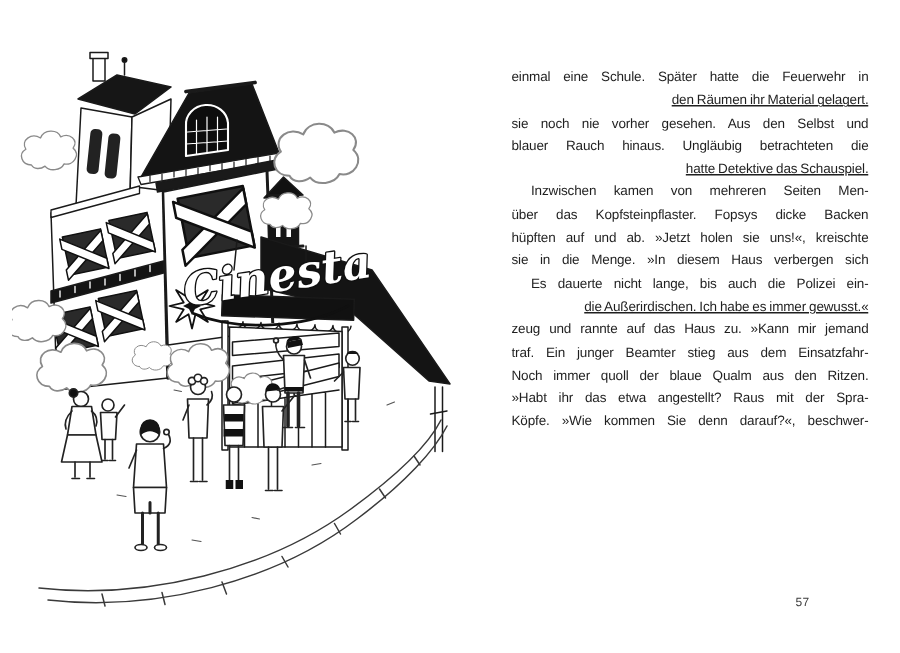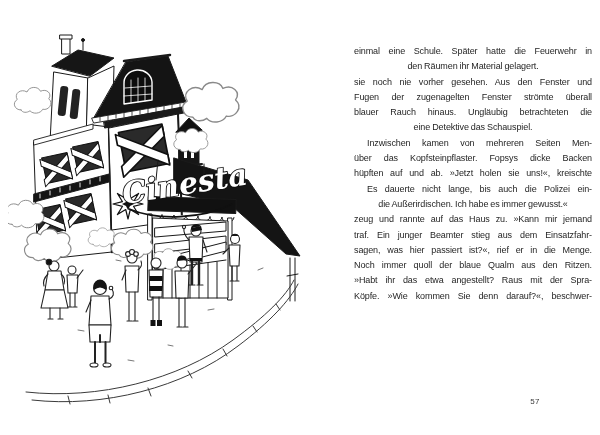--- a/index.html
+++ b/index.html
@@ -1,23 +1,23 @@
 <!DOCTYPE html>
 <html><head>
 <meta charset="utf-8">
 <style>
   html,body{margin:0;padding:0;background:#fff;}
   .page{position:relative;width:600px;height:435px;background:#ffffff;overflow:hidden;
         font-family:"Liberation Sans",sans-serif;}
   .illustration{position:absolute;left:8px;top:8px;width:322px;height:415px;}
   .illustration svg{display:block;}
   .text-col{position:absolute;left:341px;top:44px;width:238px;color:#1f1f1f;
-            font-size:9px;line-height:15.3px;letter-spacing:-0.1px;word-spacing:-0.4px;margin-left:13px;}
+            font-size:9px;line-height:15.3px;letter-spacing:-0.1px;word-spacing:-0.4px;}
   .line{height:15.3px;overflow:hidden;text-align:justify;text-align-last:justify;}
-  .line.end{text-align:center;text-align-last:auto;}
+  .line.end{text-align:right;text-align-last:auto;text-decoration:underline;}
   .line.ind{text-indent:13px;}
   .pageno{position:absolute;left:524px;top:397px;width:22px;text-align:center;
           font-size:8px;font-weight:normal;color:#3a3a3a;letter-spacing:0.2px;}
 </style>
 </head>
 <body>
 
 <div class="page">
 
   <div class="illustration">
@@ -203,32 +203,31 @@
           <polygon points="221,237 232,237 231,258 222,258"></polygon>
           <path d="M221,240 L215,246 M224,258 V272 M229,258 V272 M222,273 H226 M227,273 H231" fill="none"></path>
         </g>
       </g>
     </svg>
   </div>
 
   <div class="text-col">
     <div class="line">einmal eine Schule. Später hatte die Feuerwehr in</div>
     <div class="line end">den Räumen ihr Material gelagert.</div>
-    <div class="line">sie noch nie vorher gesehen. Aus den Fenster und</div>
-    <div class="line">Fugen der zugenagelten Fenster strömte überall</div>
+    <div class="line">sie noch nie vorher gesehen. Aus den Selbst und</div>
     <div class="line">blauer Rauch hinaus. Ungläubig betrachteten die</div>
-    <div class="line end">eine Detektive das Schauspiel.</div>
+    <div class="line end">hatte Detektive das Schauspiel.</div>
     <div class="line ind">Inzwischen kamen von mehreren Seiten Men-</div>
     <div class="line">über das Kopfsteinpflaster. Fopsys dicke Backen</div>
     <div class="line">hüpften auf und ab. »Jetzt holen sie uns!«, kreischte</div>
+    <div class="line">sie in die Menge. »In diesem Haus verbergen sich</div>
     <div class="line ind">Es dauerte nicht lange, bis auch die Polizei ein-</div>
     <div class="line end">die Außerirdischen. Ich habe es immer gewusst.«</div>
     <div class="line">zeug und rannte auf das Haus zu. »Kann mir jemand</div>
     <div class="line">traf. Ein junger Beamter stieg aus dem Einsatzfahr-</div>
-    <div class="line">sagen, was hier passiert ist?«, rief er in die Menge.</div>
     <div class="line">Noch immer quoll der blaue Qualm aus den Ritzen.</div>
     <div class="line">»Habt ihr das etwa angestellt? Raus mit der Spra-</div>
     <div class="line">Köpfe. »Wie kommen Sie denn darauf?«, beschwer-</div>
   </div>
 
   <div class="pageno">57</div>
 
 </div>
 
 </body></html>

